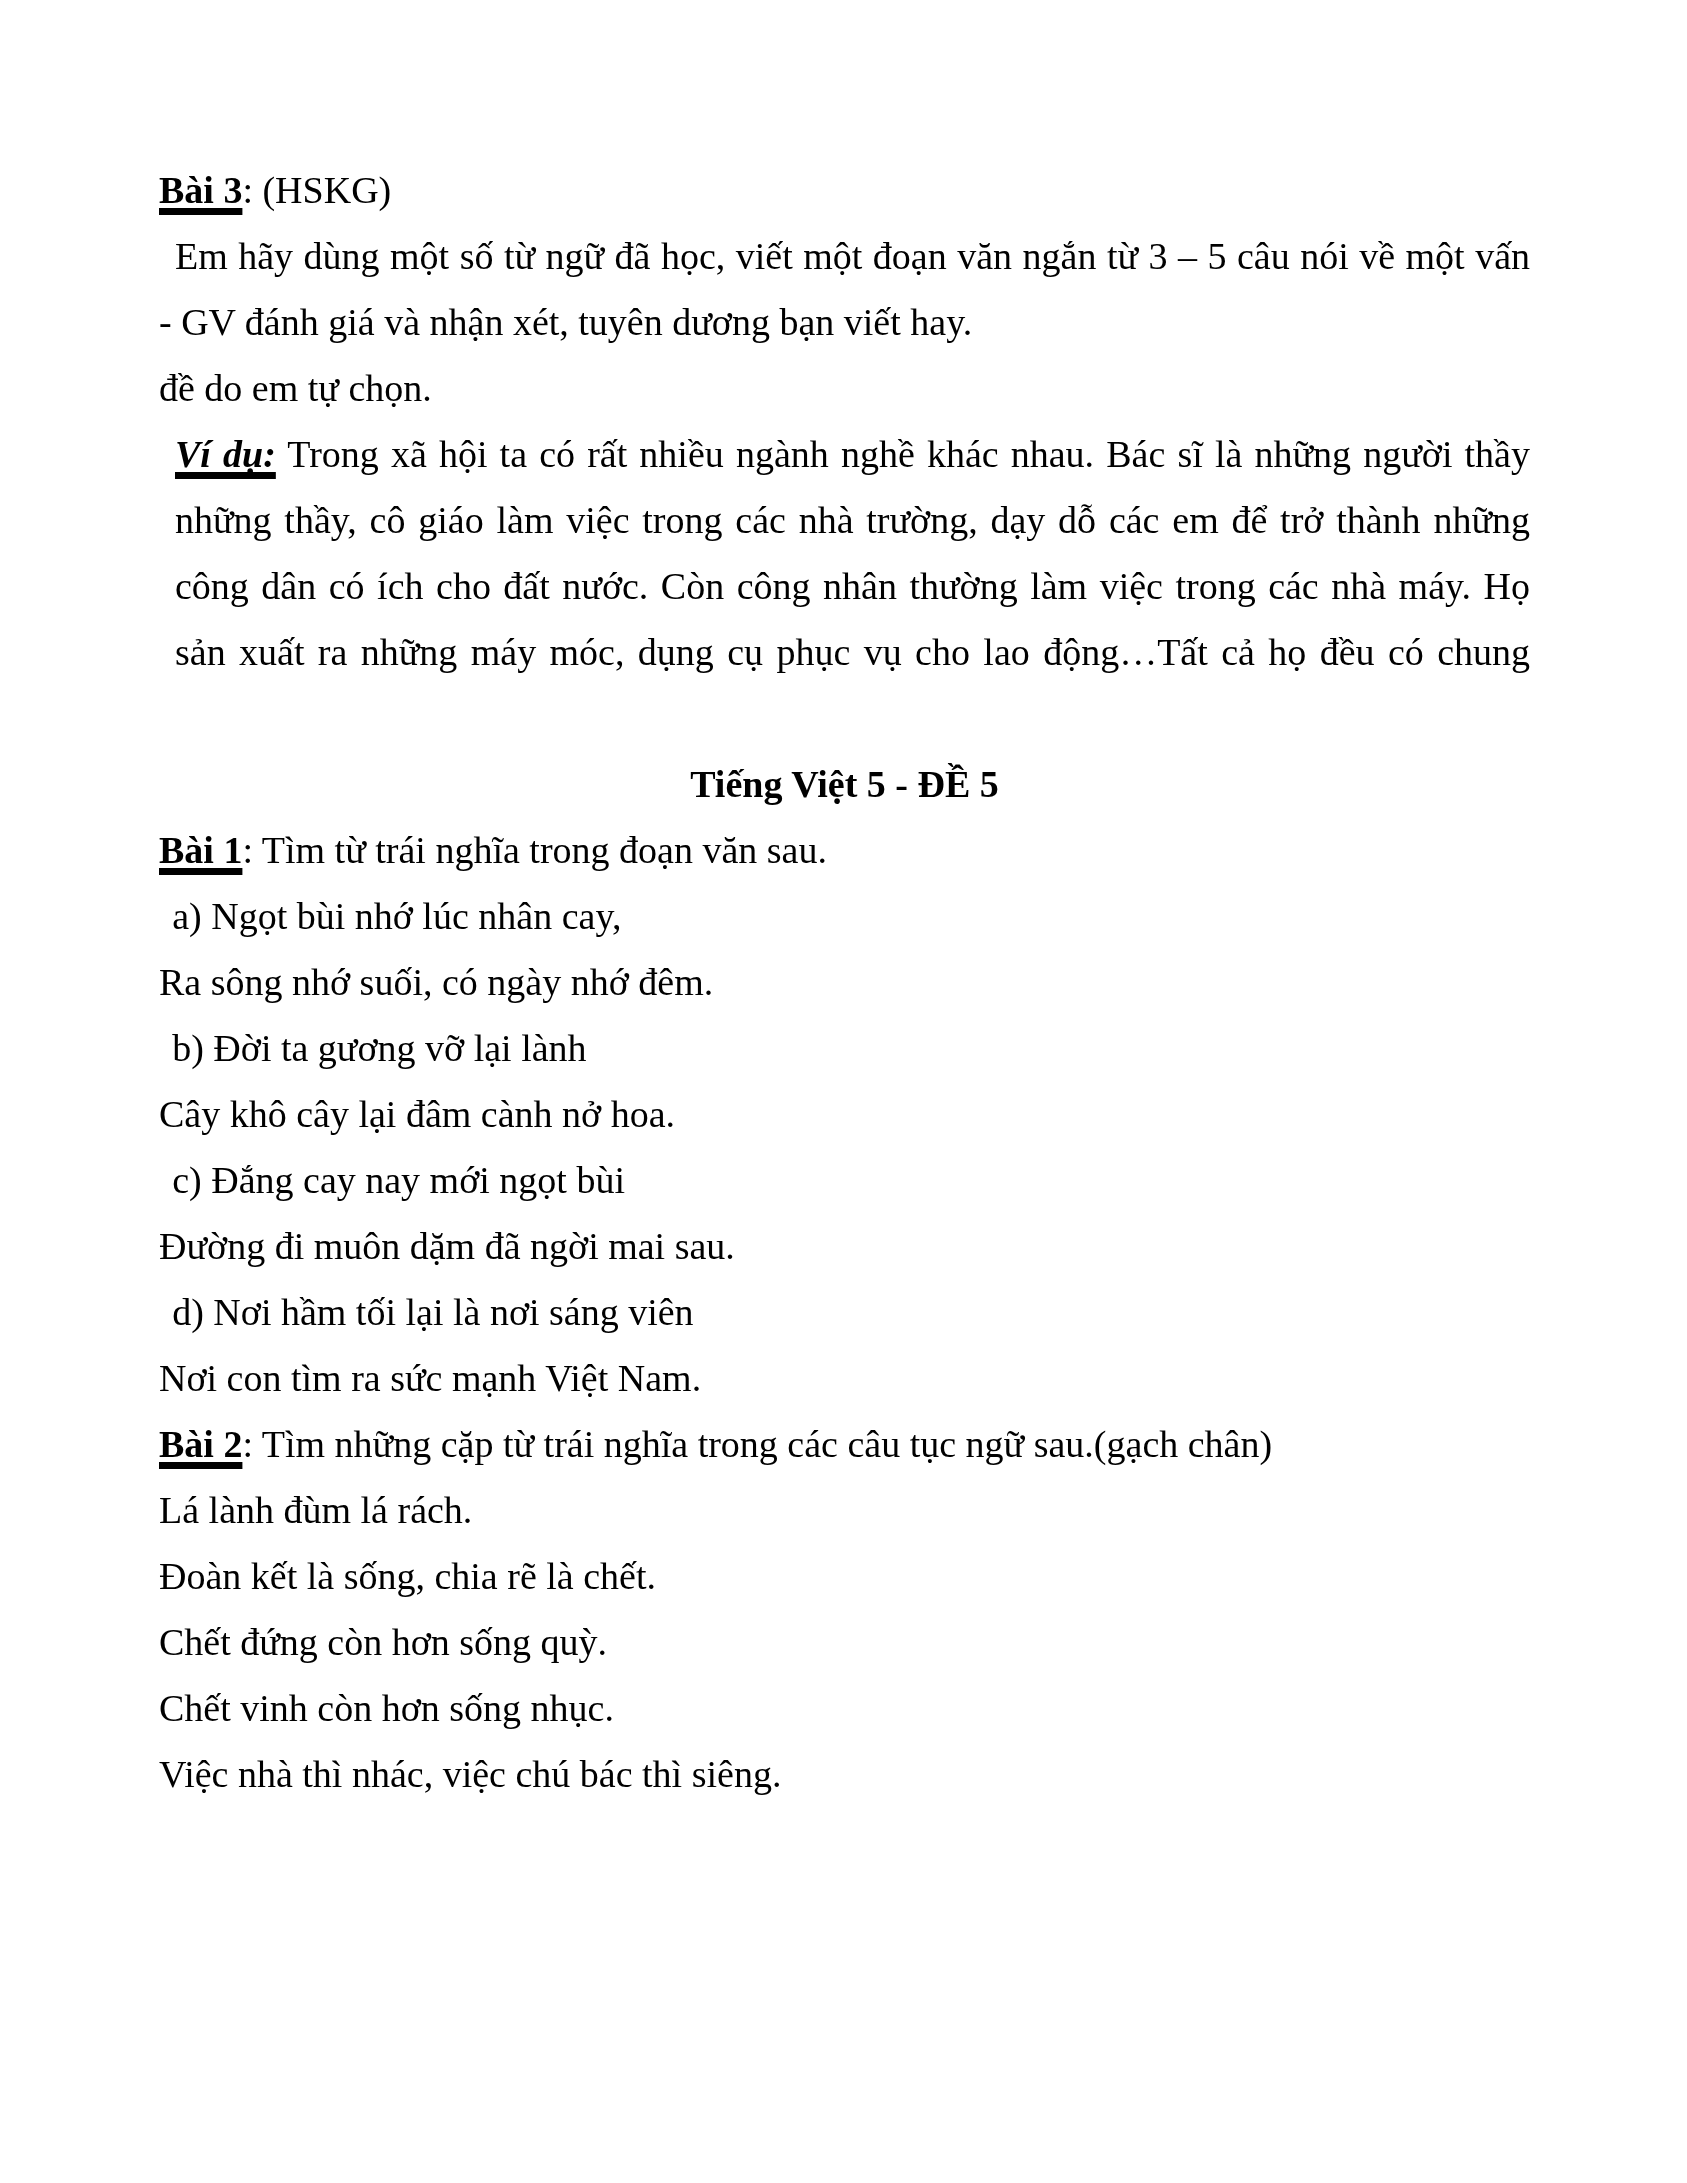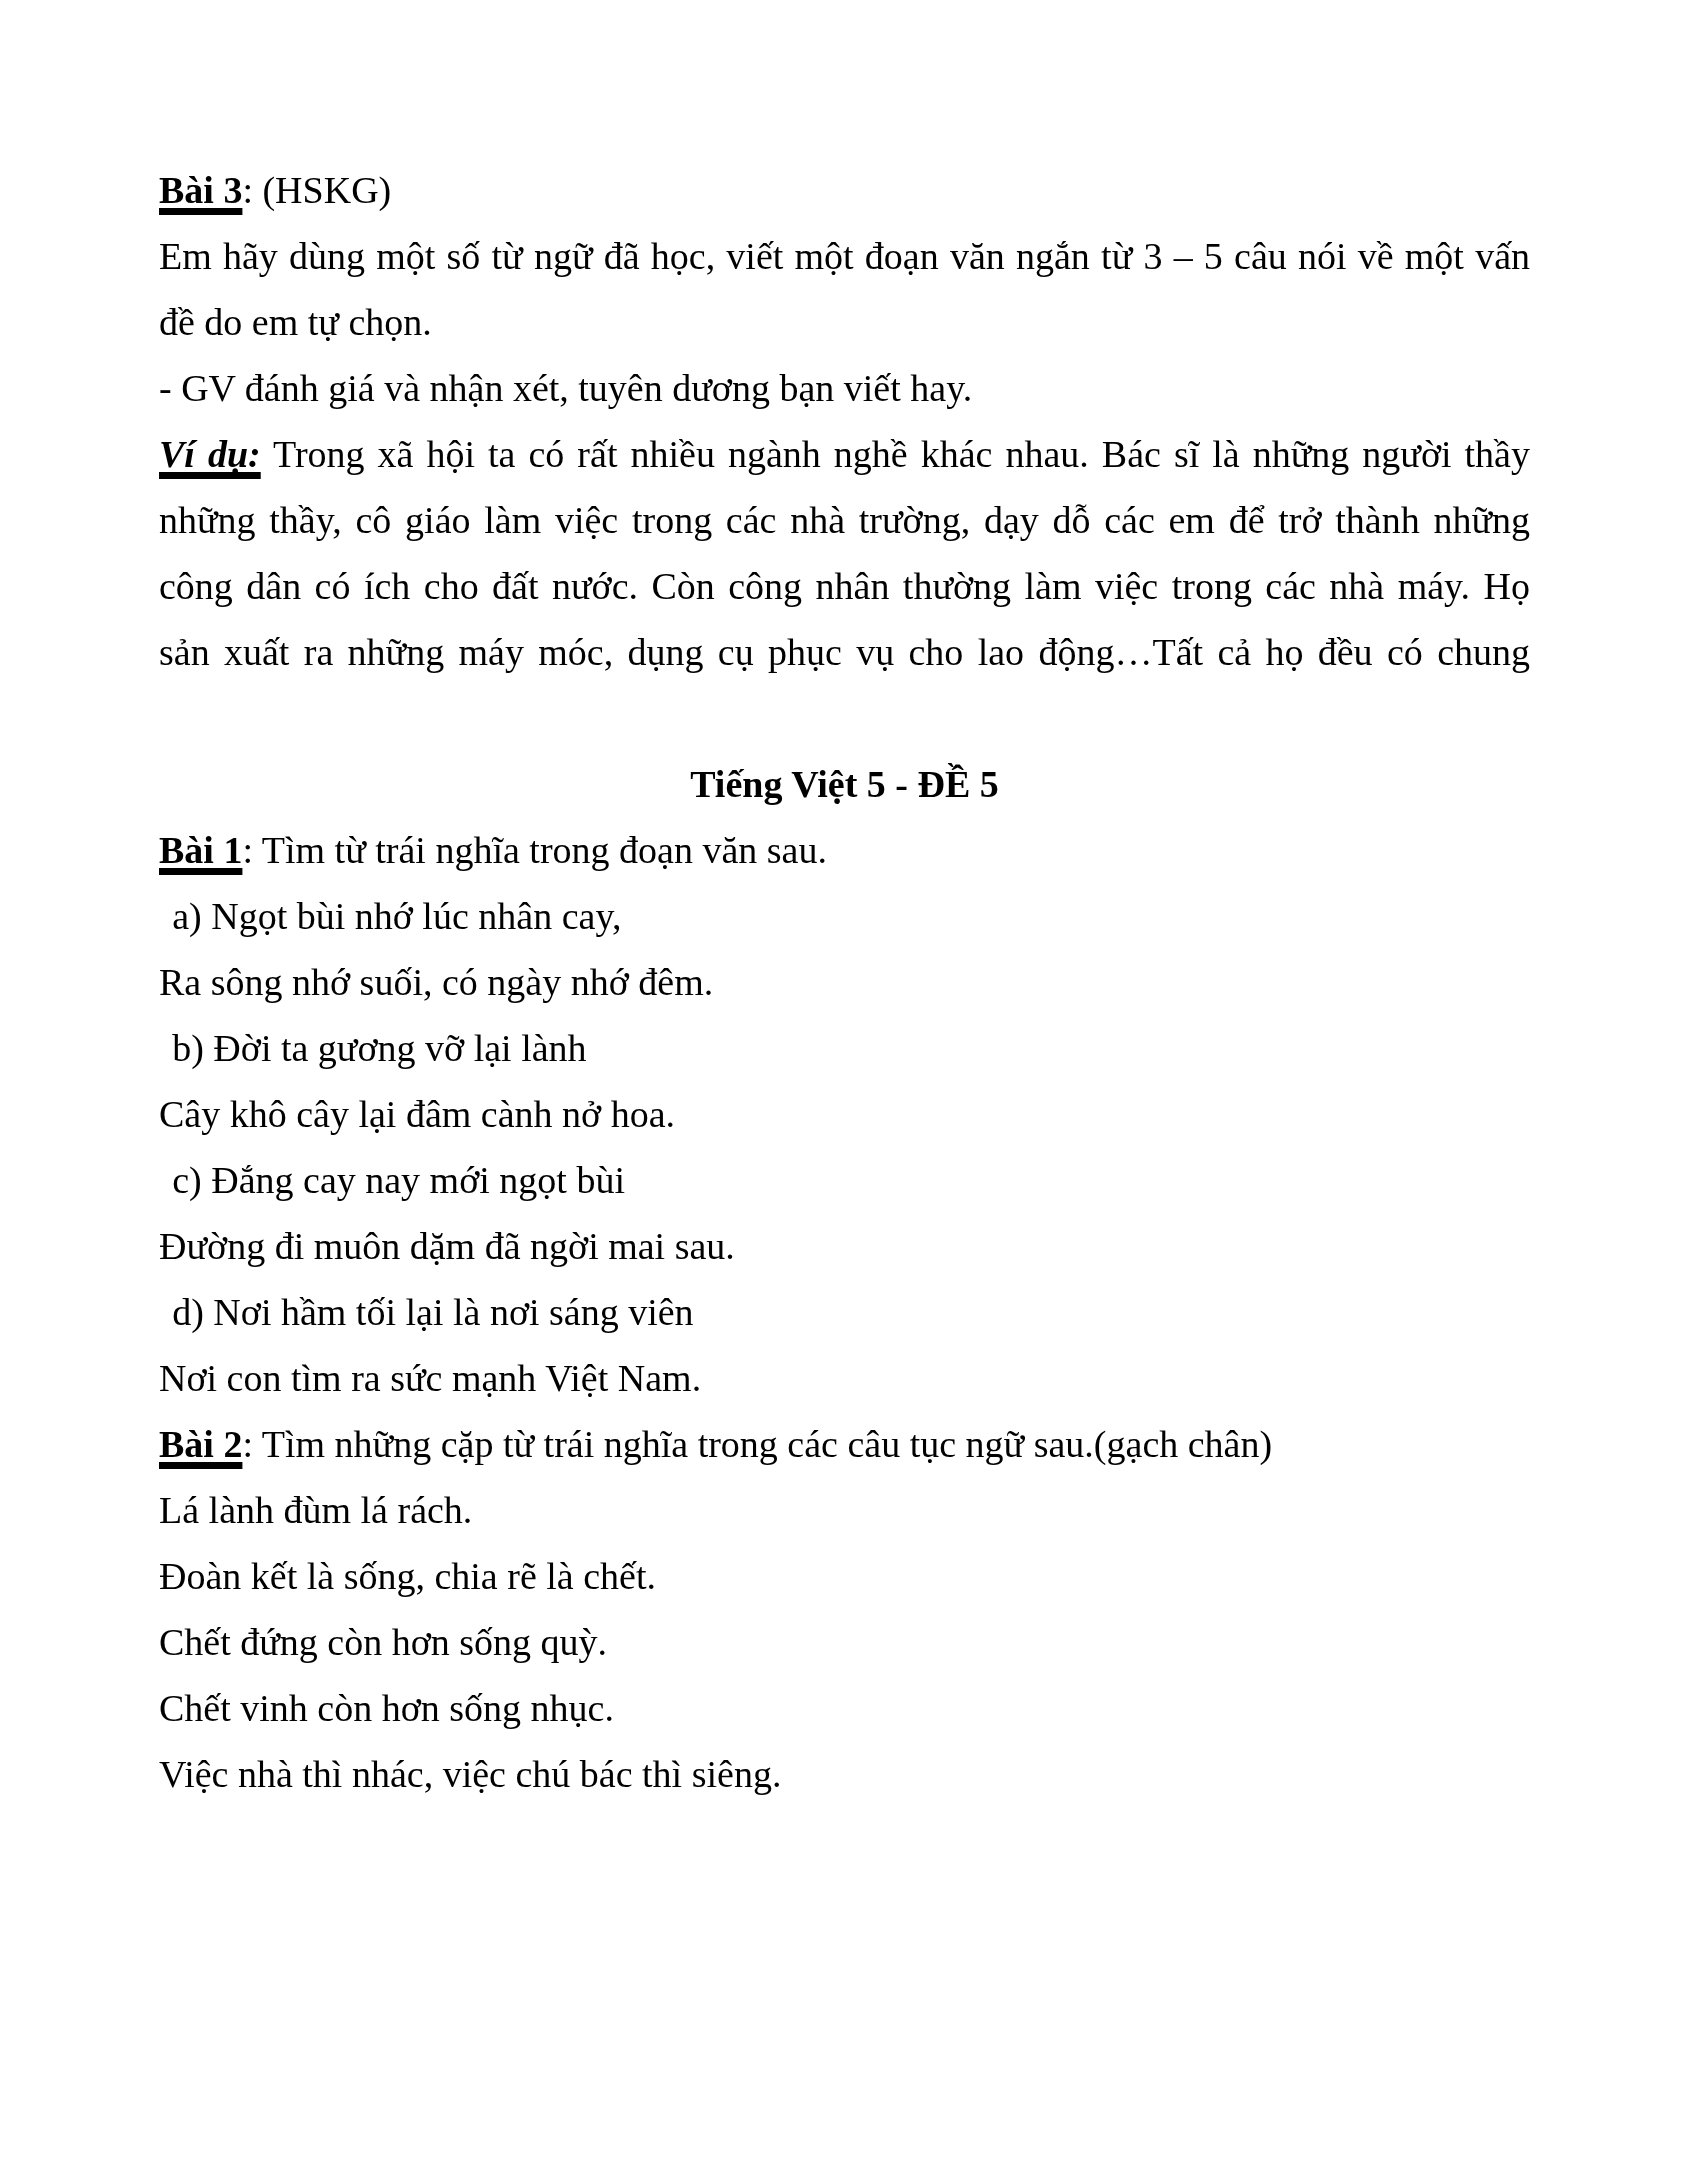--- a/index.html
+++ b/index.html
@@ -31,20 +31,21 @@
     text-align: left;
   }
   .line {
     height: 66px;
     text-align: left;
   }
   .line.justify {
     text-align: justify;
     text-align-last: justify;
     text-justify: inter-word;
+    margin-left: 16px;
   }
   .line.center {
     text-align: center;
     text-align-last: center;
   }
   .line.indent {
     padding-left: 13.2px;
   }
   .b { font-weight: bold; }
   .i { font-style: italic; }
@@ -55,22 +56,22 @@
     text-decoration-skip-ink: none;
   }
 </style>
 </head>
 <body>
 
 <div class="page">
   <div class="content" id="content">
       <div class="line"><span class="b u">Bài 3</span><span>: (HSKG)</span></div>
       <div class="line justify"><span>Em hãy dùng một số từ ngữ đã học, viết một đoạn văn ngắn từ 3 – 5 câu nói về một vấn</span></div>
+      <div class="line"><span>- GV đánh giá và nhận xét, tuyên dương bạn viết hay.</span></div>
       <div class="line"><span>đề do em tự chọn.</span></div>
-      <div class="line"><span>- GV đánh giá và nhận xét, tuyên dương bạn viết hay.</span></div>
       <div class="line justify"><span class="b i u">Ví dụ:</span><span> Trong xã hội ta có rất nhiều ngành nghề khác nhau. Bác sĩ là những người thầy</span></div>
       <div class="line justify"><span>những thầy, cô giáo làm việc trong các nhà trường, dạy dỗ các em để trở thành những</span></div>
       <div class="line justify"><span>công dân có ích cho đất nước. Còn công nhân thường làm việc trong các nhà máy. Họ</span></div>
       <div class="line justify"><span>sản xuất ra những máy móc, dụng cụ phục vụ cho lao động…Tất cả họ đều có chung</span></div>
       <div class="line"></div>
       <div class="line center"><span class="b">Tiếng Việt 5 - ĐỀ 5</span></div>
       <div class="line"><span class="b u">Bài 1</span><span>: Tìm từ trái nghĩa trong đoạn văn sau.</span></div>
       <div class="line indent"><span>a) Ngọt bùi nhớ lúc nhân cay,</span></div>
       <div class="line"><span>Ra sông nhớ suối, có ngày nhớ đêm.</span></div>
       <div class="line indent"><span>b) Đời ta gương vỡ lại lành</span></div>

